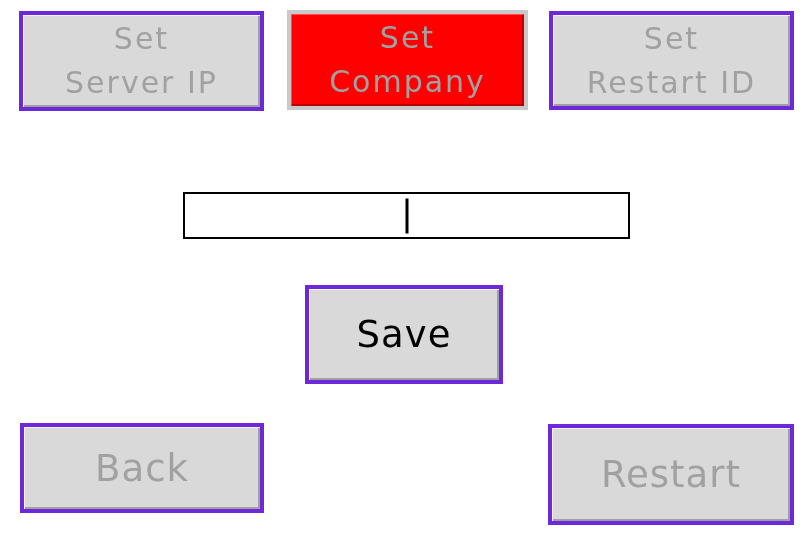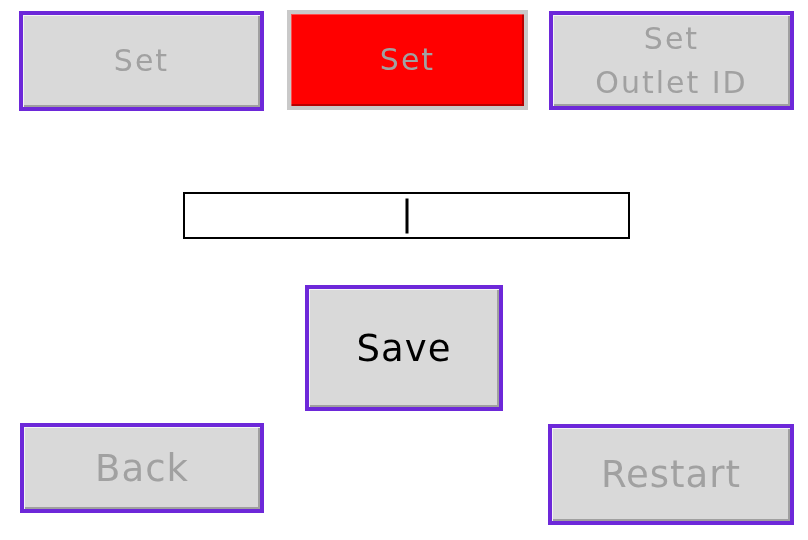--- a/index.html
+++ b/index.html
@@ -57,38 +57,40 @@
     width:3px;height:35px;
     background:#000000;
     animation:blink 1.06s steps(1) infinite;
   }
   @keyframes blink{50%{opacity:0;}}
 
   .action{
     font-size:37px;
     letter-spacing:1px;
   }
-  #btn-save   {left:305px; top:285px; width:198px; height:126px;  color:#000000;}
+  #btn-save   {left:305px; top:285px; width:198px; height:99px;  color:#000000;}
   #btn-back   {left:20px;  top:423px; width:244px; height:90px;}
   #btn-restart{left:548px; top:424px; width:246px; height:101px;justify-content:center;}
 </style>
 </head>
 <body>
 
 <div class="btn tab" id="tab-server">
   <span>Set</span>
+  <span>Server IP</span>
 </div>
 
 <div class="btn tab active" id="tab-company">
   <span>Set</span>
+  <span>Company</span>
 </div>
 
 <div class="btn tab" id="tab-outlet">
   <span>Set</span>
-  <span>Outlet ID</span>
+  <span>Restart ID</span>
 </div>
 
 <div class="entry">
   <span class="value"></span>
   <div class="caret"></div>
 </div>
 
 <div class="btn action" id="btn-save">
   <span>Save</span>
 </div>

